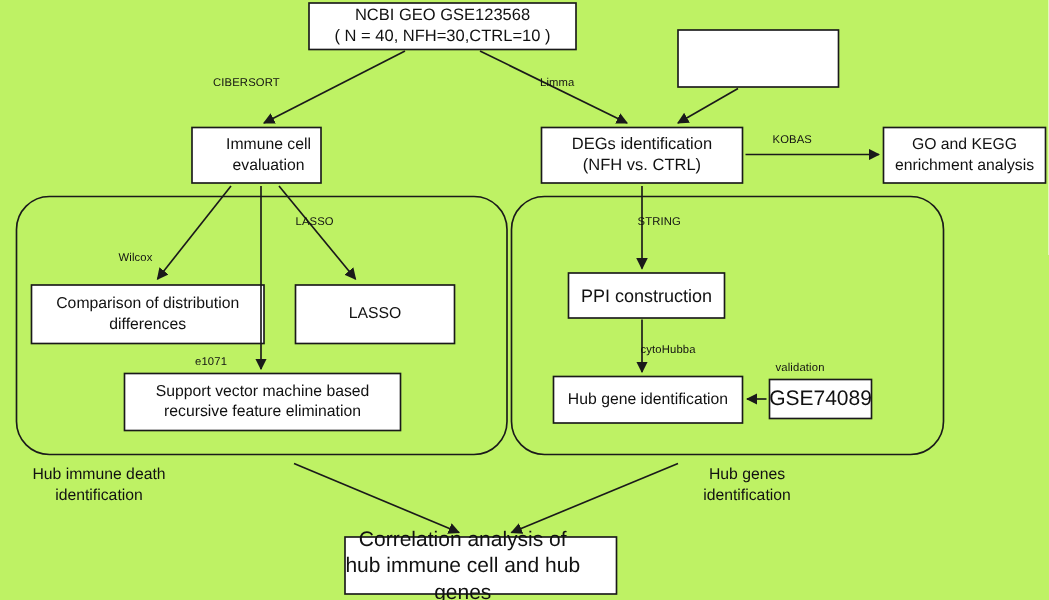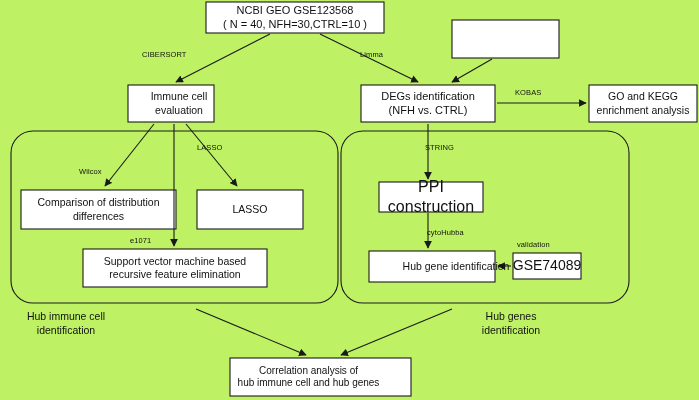--- a/index.html
+++ b/index.html
@@ -156,45 +156,45 @@
 
   <div class="node-text" style="left:197px; top:190px; width:106px; height:39px; font-size:10.5px;">
     <span>LASSO</span>
   </div>
 
   <div class="node-text" style="left:83px; top:249px; width:184px; height:38px; font-size:10.5px;border-radius:19px;">
     <span>Support vector machine based</span>
     <span>recursive feature elimination</span>
   </div>
 
-  <div class="node-text" style="left:379px; top:182px; width:104px; height:30px; font-size:16px;">
+  <div class="node-text" style="left:379px; top:182px; width:104px; height:30px; font-size:12px;">
     <span>PPI construction</span>
   </div>
 
-  <div class="node-text" style="left:369px; top:251px; width:126px; height:31px; font-size:10.5px;padding-left:24px;">
+  <div class="node-text" style="left:369px; top:251px; width:126px; height:31px; font-size:10.5px;">
     <span>Hub gene identification</span>
   </div>
 
   <div class="node-text" style="left:513px; top:253px; width:68px; height:26px; font-size:14px;">
     <span>GSE74089</span>
   </div>
 
-  <div class="node-text" style="left:230px; top:358px; width:157px; height:38px; font-size:10px;">
+  <div class="node-text" style="left:230px; top:358px; width:157px; height:38px; font-size:14px;">
     <span>Correlation analysis of</span>
     <span>hub immune cell and hub genes</span>
   </div>
 
   <div class="edge-label" style="left:172px; top:50px; width:60px; margin-left:-30px;">CIBERSORT</div>
   <div class="edge-label" style="left:385px; top:50px; width:50px; margin-left:-25px;">Limma</div>
   <div class="edge-label" style="left:540px; top:88px; width:50px; margin-left:-25px;">KOBAS</div>
   <div class="edge-label" style="left:104px; top:139px; width:50px; margin-left:-25px;margin-top:28px;">Wilcox</div>
   <div class="edge-label" style="left:222px; top:143px; width:50px; margin-left:-25px;">LASSO</div>
   <div class="edge-label" style="left:152px; top:236px; width:44px; margin-left:-22px;">e1071</div>
   <div class="edge-label" style="left:450px; top:143px; width:50px; margin-left:-25px;">STRING</div>
   <div class="edge-label" style="left:457px; top:228px; width:60px; margin-left:-30px;">cytoHubba</div>
   <div class="edge-label" style="left:547px; top:240px; width:60px; margin-left:-30px;">validation</div>
 
-  <div class="caption" style="left:66px; top:310px; width:120px; margin-left:-60px;">Hub immune cell
+  <div class="caption" style="left:66px; top:310px; width:120px; margin-left:-60px;">Hub immune death
 identification</div>
-  <div class="caption" style="left:511px; top:310px; width:120px; margin-left:-60px;">Hub genes
+  <div class="caption" style="left:498px; top:310px; width:120px; margin-left:-60px;">Hub genes
 identification</div>
 
 </div>
 
 </body></html>

